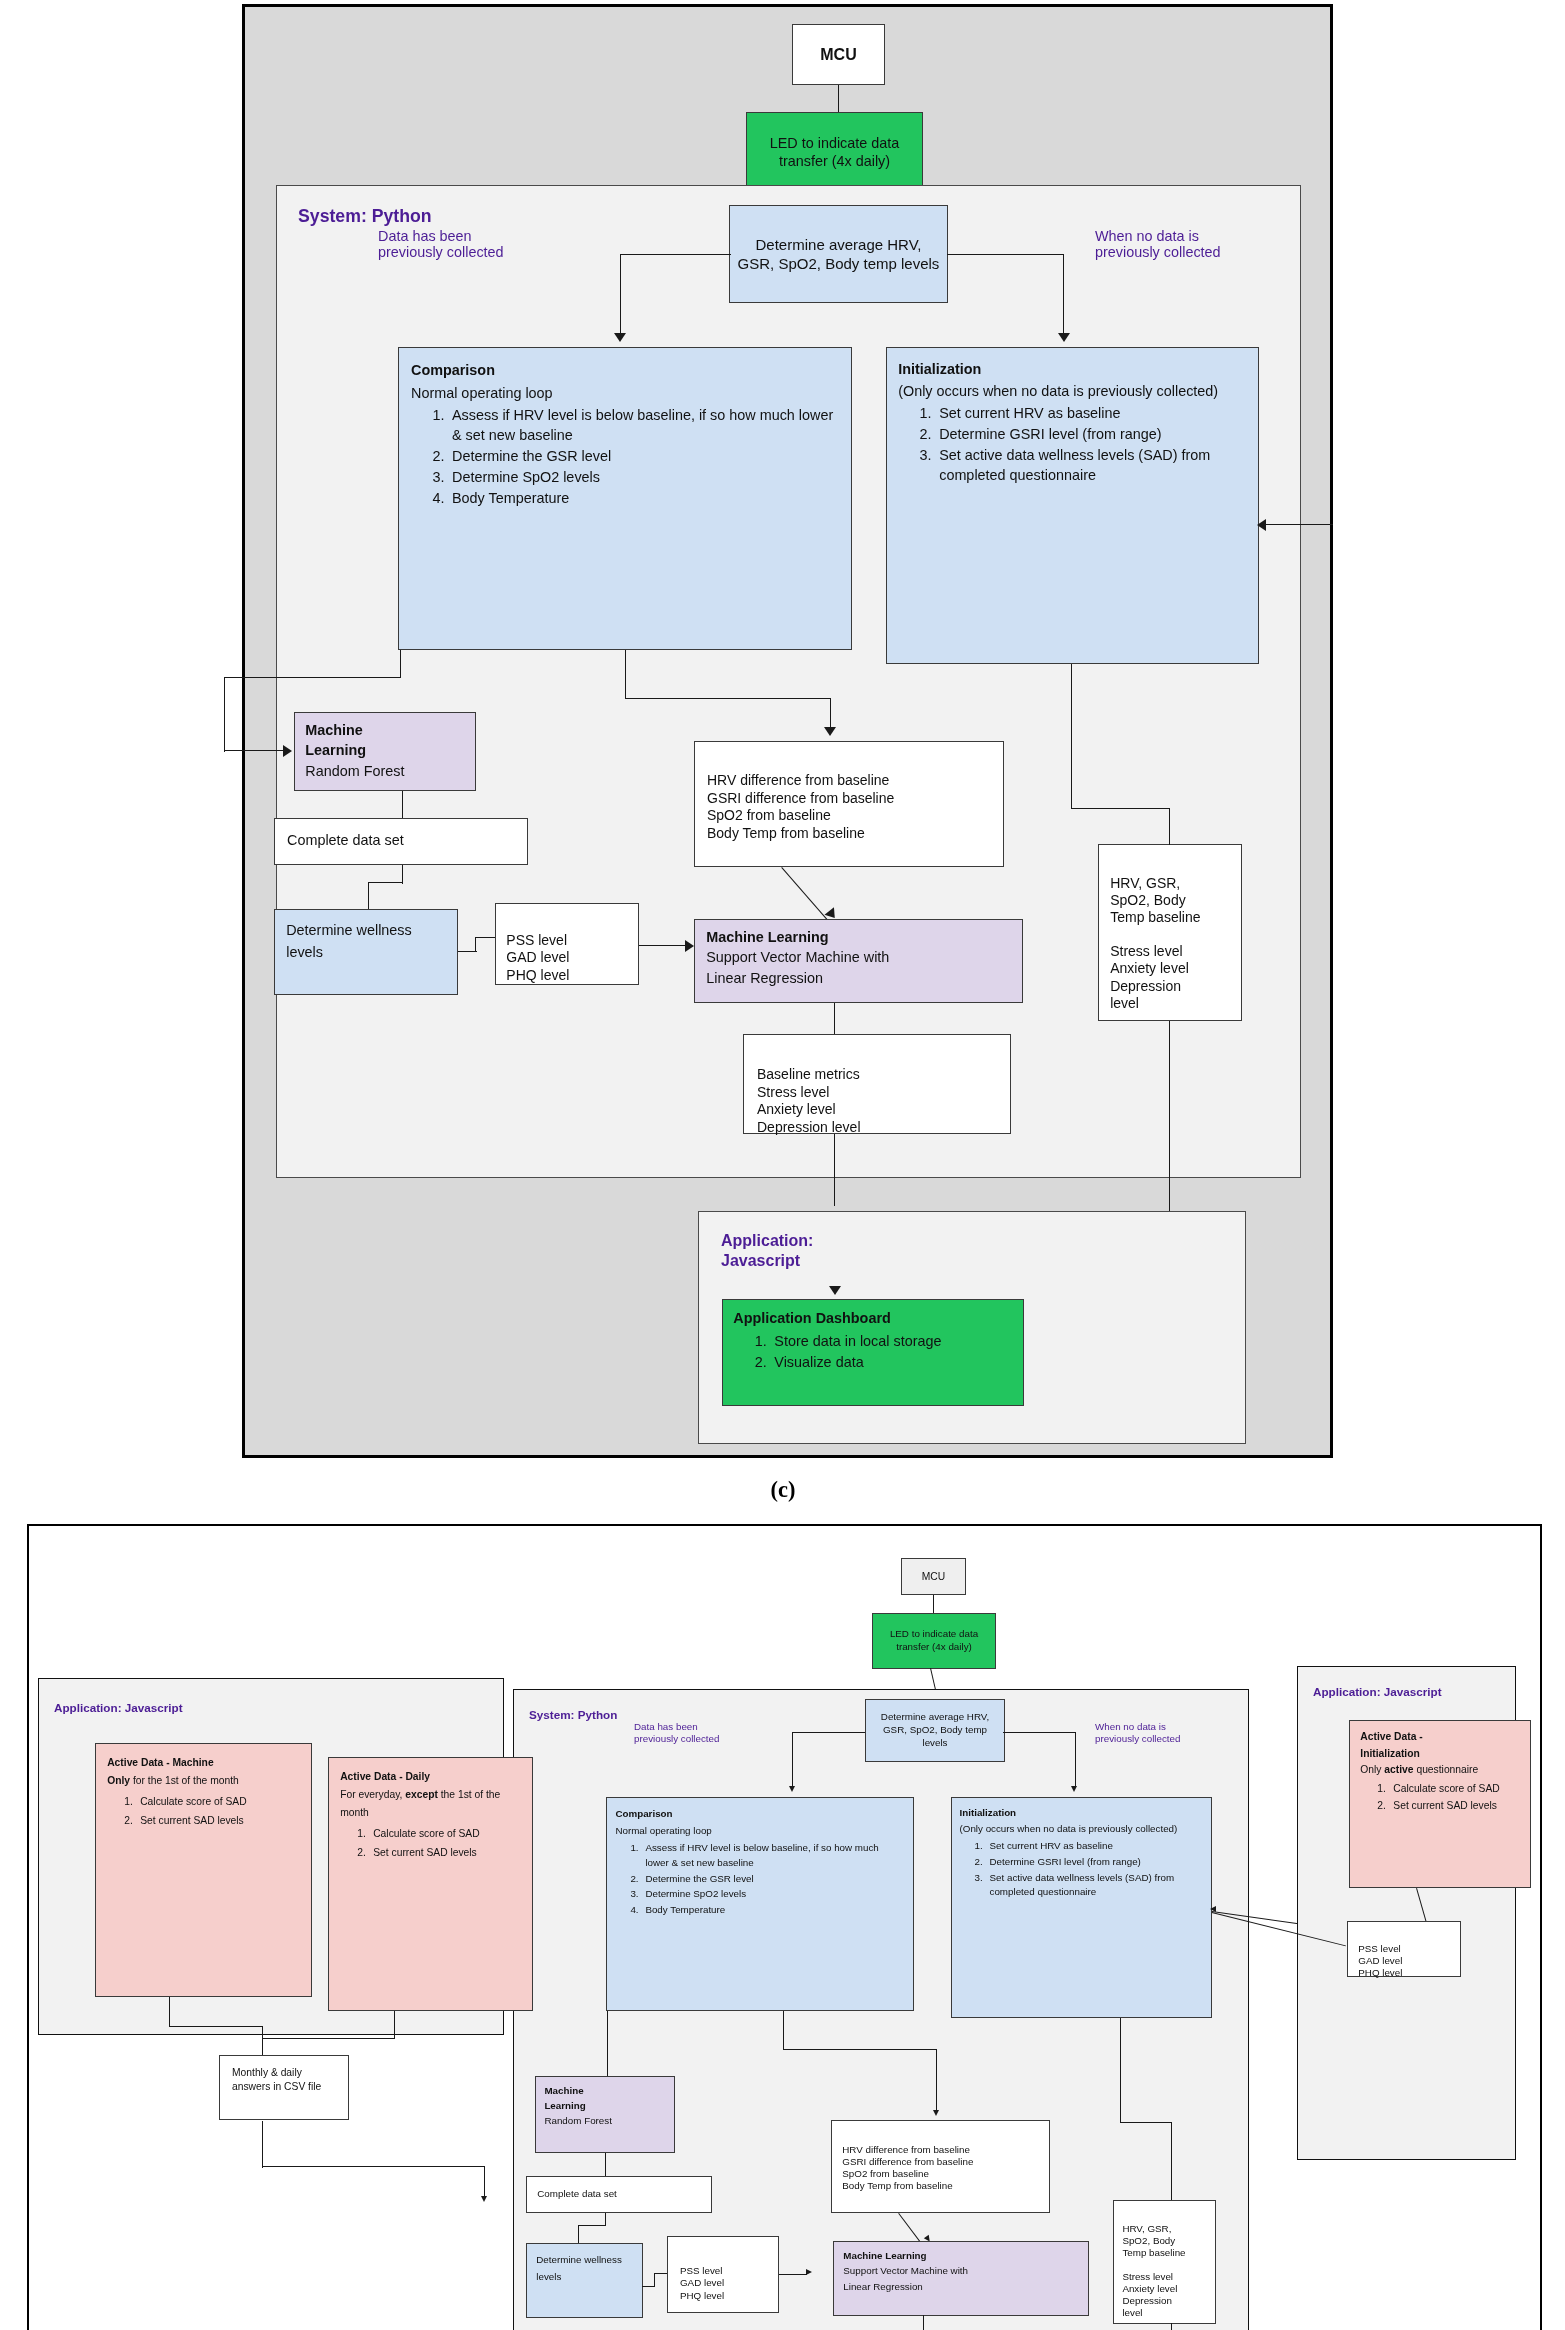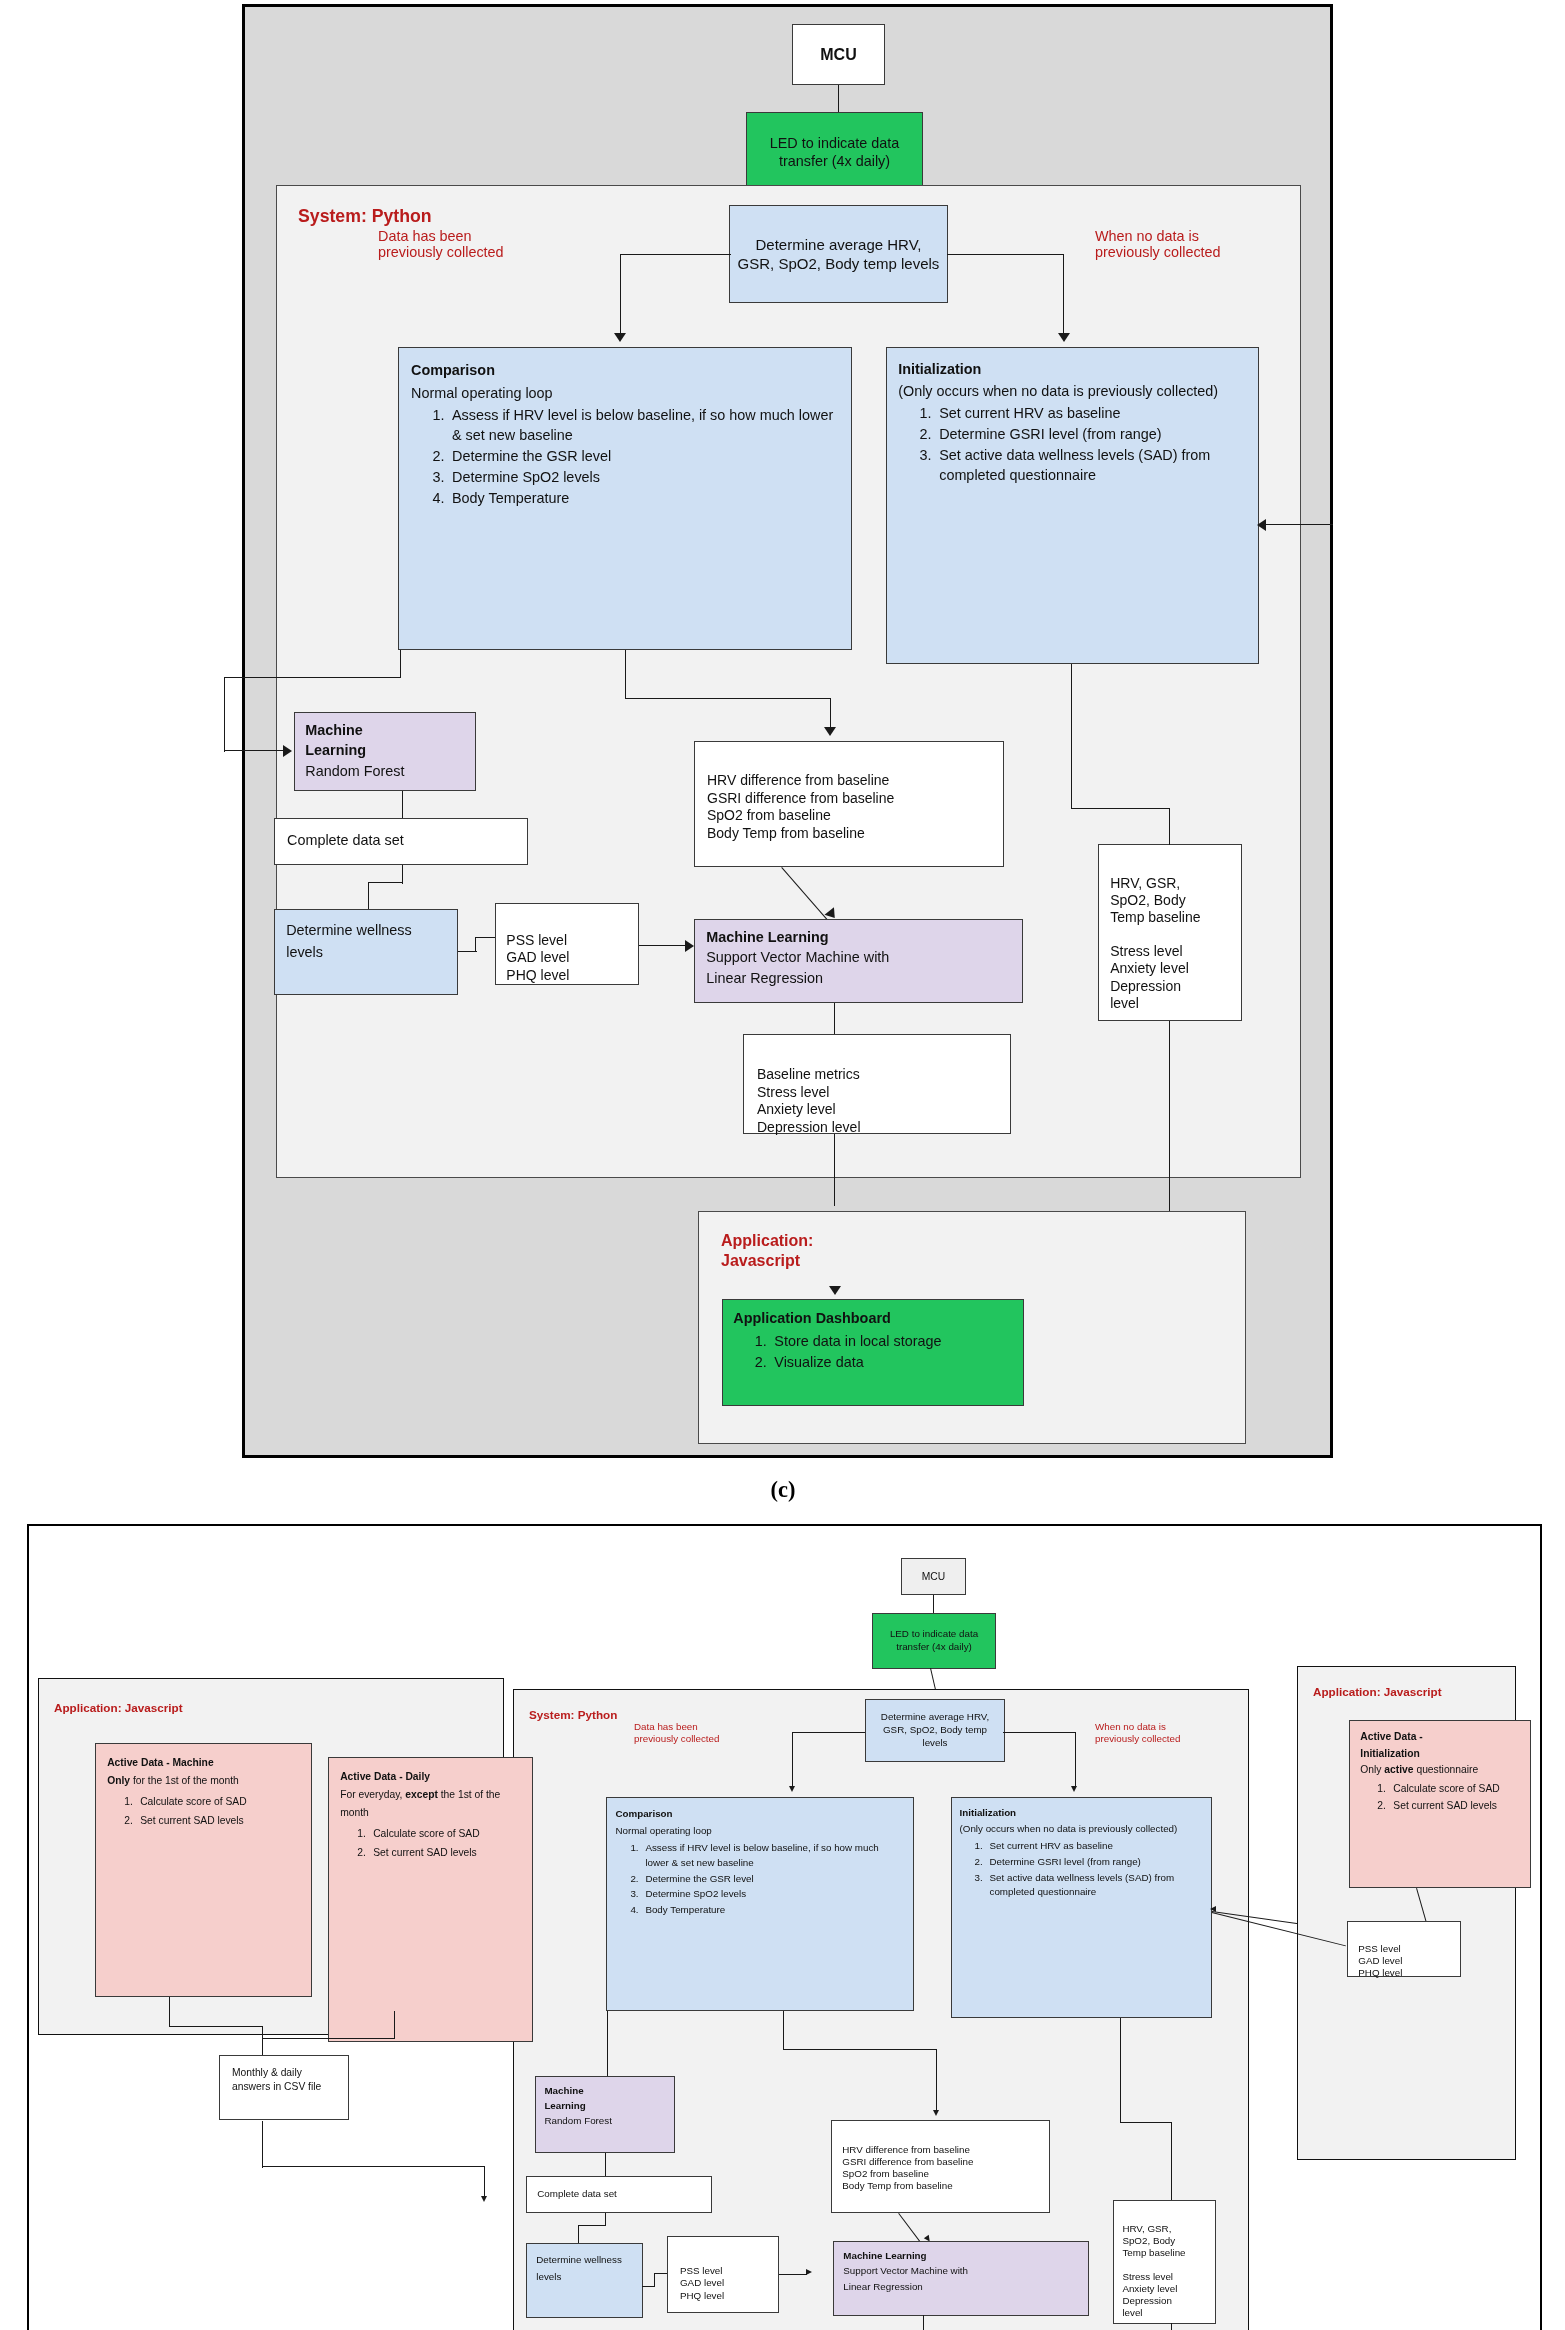--- a/index.html
+++ b/index.html
@@ -22,21 +22,21 @@
   .blue{background:#cfe0f3;}
   .purple{background:#ded5ea;}
   .yellow{background:#22c55e;}
   .pink{background:#f6cfcc;margin-left:34px;}
   .white{background:#ffffff;}
   .grey-outer{background:#d9d9d9;border:3.7px solid #000;}
   .grey-inner{background:#f2f2f2;border:1.4px solid #4a4a4a;}
   .plain-inner{background:#f2f2f2;border:1.4px solid #111;}
 
   .ttl{font-weight:bold;}
-  .lbl{position:absolute;color:#b91c1c;line-height:1.12;}
+  .lbl{position:absolute;color:#4c1d95;line-height:1.12;}
   .caption{position:absolute;font-family:"Liberation Serif", serif;font-weight:bold;text-align:center;}
 
   
   ol.steps{margin:2.8px 0 0 0;padding:0;list-style:none;}
   ol.steps li{display:flex;margin-bottom:0.9px;}
   ol.steps li .num{width:41px;flex:0 0 41px;text-align:left;padding-left:21.4px;box-sizing:border-box;}
   ol.steps li .txt{flex:1;}
 
   
   .ln{position:absolute;background:#1a1a1a;}
@@ -323,21 +323,21 @@
         <span class="num" style="width:33px;flex:0 0 33px;padding-left:17px;">1.</span>
         <span class="txt">Calculate score of SAD</span>
       </li>
     <li>
         <span class="num" style="width:33px;flex:0 0 33px;padding-left:17px;">2.</span>
         <span class="txt">Set current SAD levels</span>
       </li>
   </ol>
 </div>
 
-<div class="node pink" style="left:294px;top:1757px;width:205px;height:285px;font-size:10.3px;padding:10.3px 11.2px;line-height:1.75;border-width:1.4px;">
+<div class="node pink" style="left:294px;top:1757px;width:205px;height:254px;font-size:10.3px;padding:10.3px 11.2px;line-height:1.75;border-width:1.4px;">
   <div class="ttl">Active Data - Daily</div>
   <div>
     <span>For everyday, </span><b>except</b><span> the 1st of the month</span>
   </div>
   <ol class="steps">
     <li>
         <span class="num" style="width:33px;flex:0 0 33px;padding-left:17px;">1.</span>
         <span class="txt">Calculate score of SAD</span>
       </li>
     <li>

